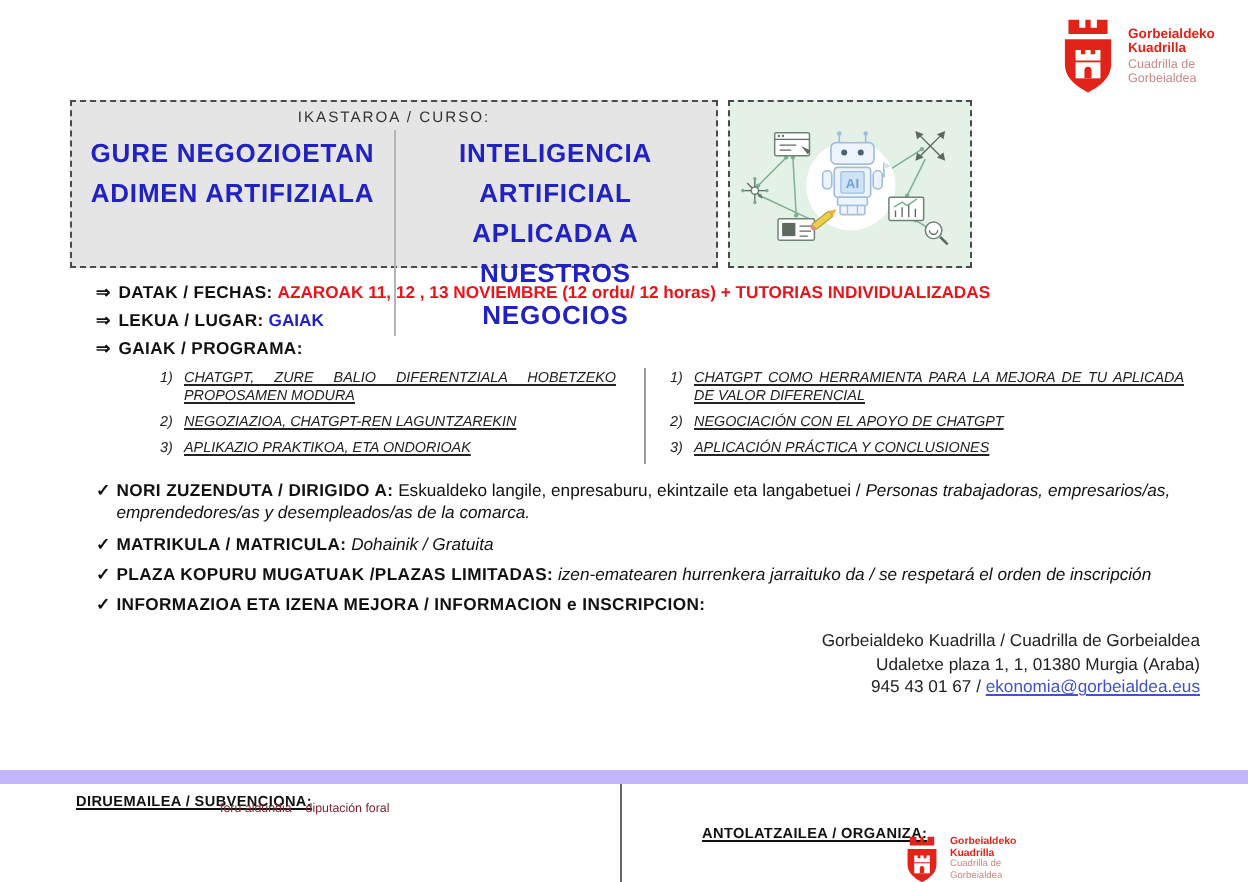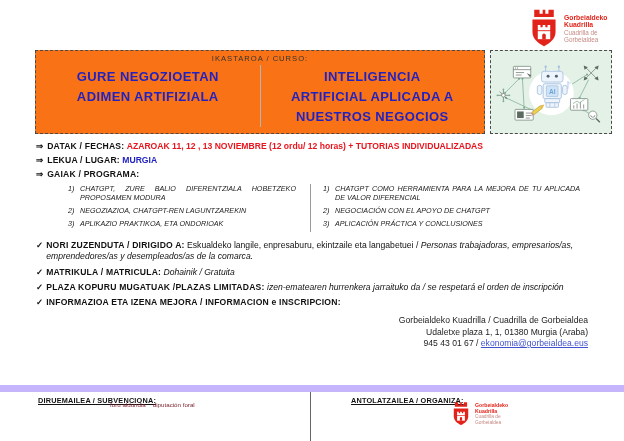--- a/index.html
+++ b/index.html
@@ -17,65 +17,65 @@
   .header-logo{position:absolute;left:528px;top:8px;}
   .org-logo .shield{flex:none;}
   .org-text{margin-left:4px;line-height:1.12;}
   .org-bold{font-size:6.8px;font-weight:bold;color:var(--shield-red);}
   .org-light{font-size:6.3px;color:#c58b85;}
   .org-logo.small .org-bold{font-size:5.2px;}
   .org-logo.small .org-light{font-size:4.8px;}
 
   
   .title-row{position:absolute;left:35px;top:50px;display:flex;gap:5px;}
-  .title-box{width:450px;height:84px;border:1px dashed #4a4a4a;background:#f97316;}
+  .title-box{width:324px;height:84px;border:1px dashed #4a4a4a;background:#e5e5e5;}
   .course-label{margin-top:3px;text-align:center;font-size:7.6px;letter-spacing:1px;color:#333;}
   .title-cols{display:flex;margin-top:2px;}
   .title-col{flex:1;text-align:center;font-weight:bold;font-size:13px;line-height:1.55;
              color:var(--accent-blue);letter-spacing:.4px;padding:2px 6px 0 6px;}
   .title-col.left{border-right:1px solid #b5b5b5;}
 
   
   .illus-box{width:122px;height:84px;border:1px dashed #4a4a4a;background:var(--mint-bg);
              display:flex;align-items:center;justify-content:center;}
   .il-line{stroke:#7fae92;stroke-width:.9;fill:none;}
   .il-dot{fill:#7fae92;}
   .il-stroke{stroke:#6e8377;stroke-width:.9;fill:#fff;}
   .il-thin{stroke:#5c6a60;stroke-width:.8;fill:none;}
   .robot-part{fill:#edf4fb;stroke:#a3bedd;stroke-width:1;}
   .robot-panel{fill:#cfe3f7;stroke:#a3bedd;stroke-width:.8;}
   .ai-text{font-family:"Liberation Sans",sans-serif;font-size:8px;font-weight:bold;fill:#6fa3da;}
 
   
-  .content{position:absolute;left:36px;top:141px;width:552px;}
+  .content{position:absolute;left:48px;top:141px;width:552px;}
   .detail-line{font-size:8.6px;margin-bottom:4.2px;white-space:nowrap;}
   .bullet{font-weight:bold;margin-right:4px;}
   .lbl{font-weight:bold;letter-spacing:.2px;}
   .red{color:var(--alert-red);font-weight:bold;}
   .blue{color:var(--accent-blue);font-weight:bold;}
   .b{font-weight:bold;}
 
   .program-cols{display:flex;margin:4px 0 8px 32px;width:512px;}
   .prog-col{width:242px;padding-right:14px;}
   .prog-col.right{width:270px;border-left:1px solid #9a9a9a;padding-left:12px;padding-right:0;}
   .prog-item{display:flex;font-size:7.2px;font-style:italic;color:#222;margin-bottom:3.2px;line-height:1.35;}
   .prog-num{flex:none;width:12px;}
-  .prog-text{flex:1;text-align:justify;}
+  .prog-text{flex:1;text-align:justify;text-decoration:underline;}
 
   .check-line{display:flex;font-size:8.6px;margin-bottom:4.2px;line-height:1.3;}
   .check{flex:none;font-weight:bold;margin-right:3px;}
   .it{font-style:italic;}
 
   .contact{margin-top:7px;text-align:right;font-size:8.6px;line-height:1.32;color:#222;}
   .email-link{color:var(--link-blue);text-decoration:underline;cursor:pointer;}
 
   
   .footer{position:absolute;left:0;right:0;top:385px;bottom:0;border-top:7px solid #c4b5fd;display:flex;gap:32px;}
   .footer-left{position:relative;width:311px;border-right:1px solid #666;}
-  .footer-right{position:relative;flex:1;}
+  .footer-right{position:relative;flex:1;margin-top:16px;}
   .footer-label{position:absolute;top:4px;font-size:7.3px;font-weight:bold;text-decoration:underline;letter-spacing:.2px;}
   .footer-left .footer-label{left:38px;}
   .footer-right .footer-label{left:8px;}
   .araba-logo{position:absolute;left:110px;top:11px;text-align:center;}
   .araba-words{font-size:16.5px;color:var(--araba-dark);letter-spacing:.5px;white-space:nowrap;}
   .araba-check{position:relative;top:-7px;margin:0 1px;}
   .araba-sub{display:flex;justify-content:center;gap:7px;font-size:6.2px;color:var(--araba-maroon);margin-top:-2px;}
   .footer-org{position:absolute;left:108px;top:9px;}
 </style>
 </head>
@@ -213,21 +213,21 @@
   <div class="content">
 
     <div class="detail-line">
       <span class="bullet">⇒</span><span class="lbl">DATAK / FECHAS:</span>
       <span class="red">AZAROAK 11, 12 , 13 NOVIEMBRE (12 ordu/ 12 horas) + TUTORIAS INDIVIDUALIZADAS</span>
     </div>
 
 
     <div class="detail-line">
       <span class="bullet">⇒</span><span class="lbl">LEKUA / LUGAR:</span>
-      <span class="blue">MURGIA</span>
+      <span class="blue">GAIAK</span>
     </div>
 
     <div class="detail-line">
       <span class="bullet">⇒</span><span class="lbl">GAIAK / PROGRAMA:</span>
     </div>
 
     <div class="program-cols">
       <div class="prog-col">
         <div class="prog-item">
           <span class="prog-num">1)</span>

